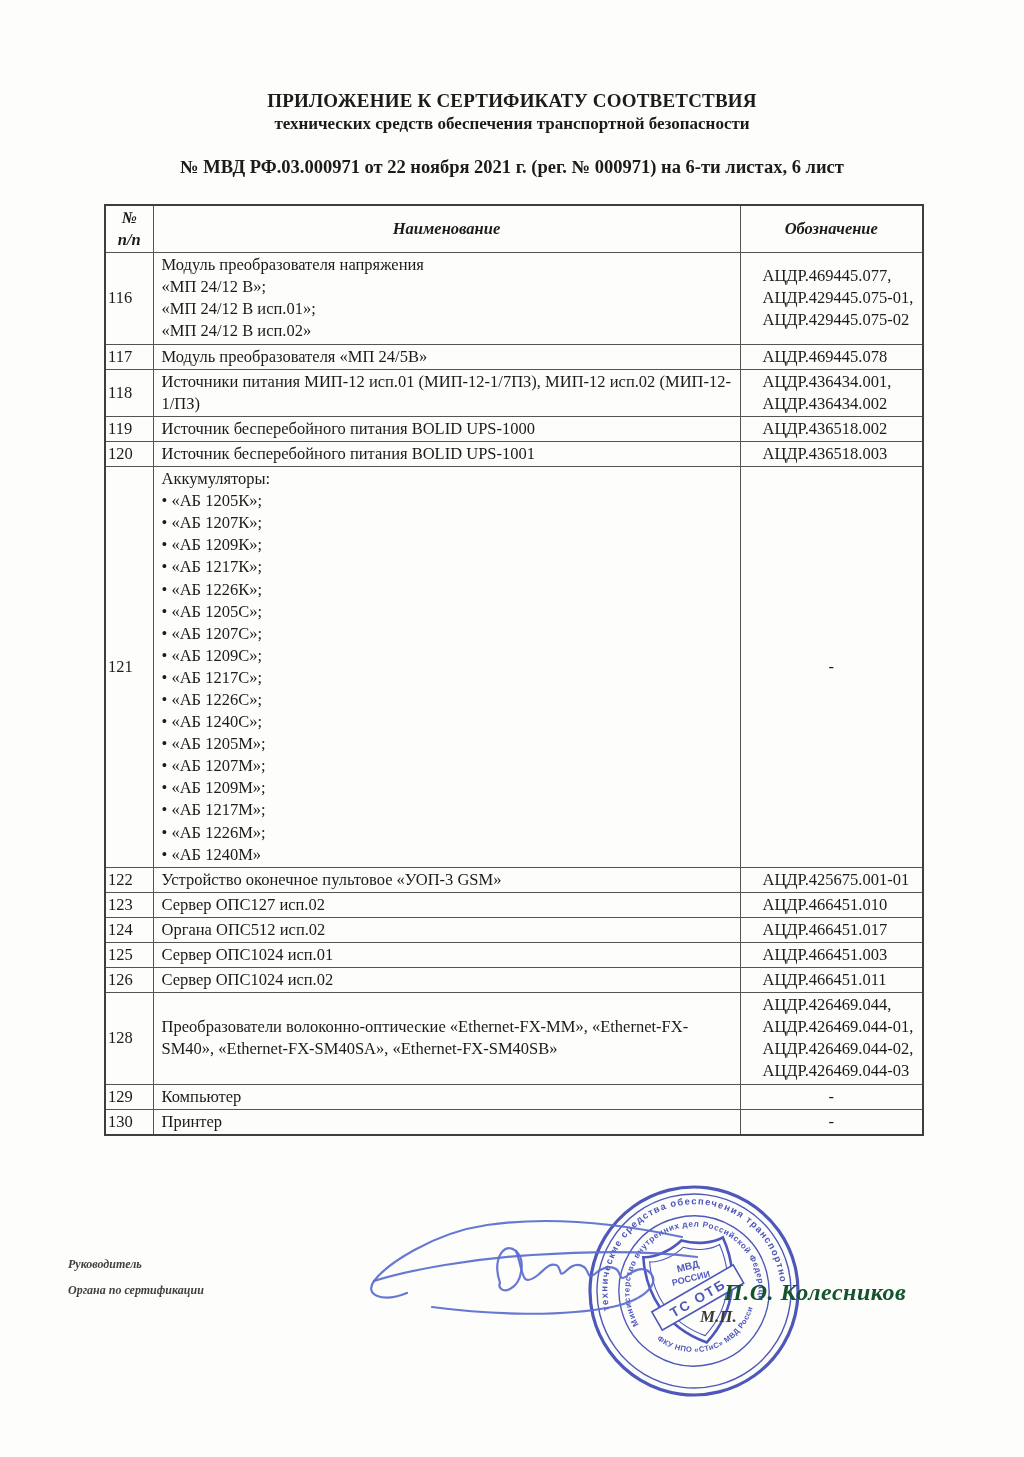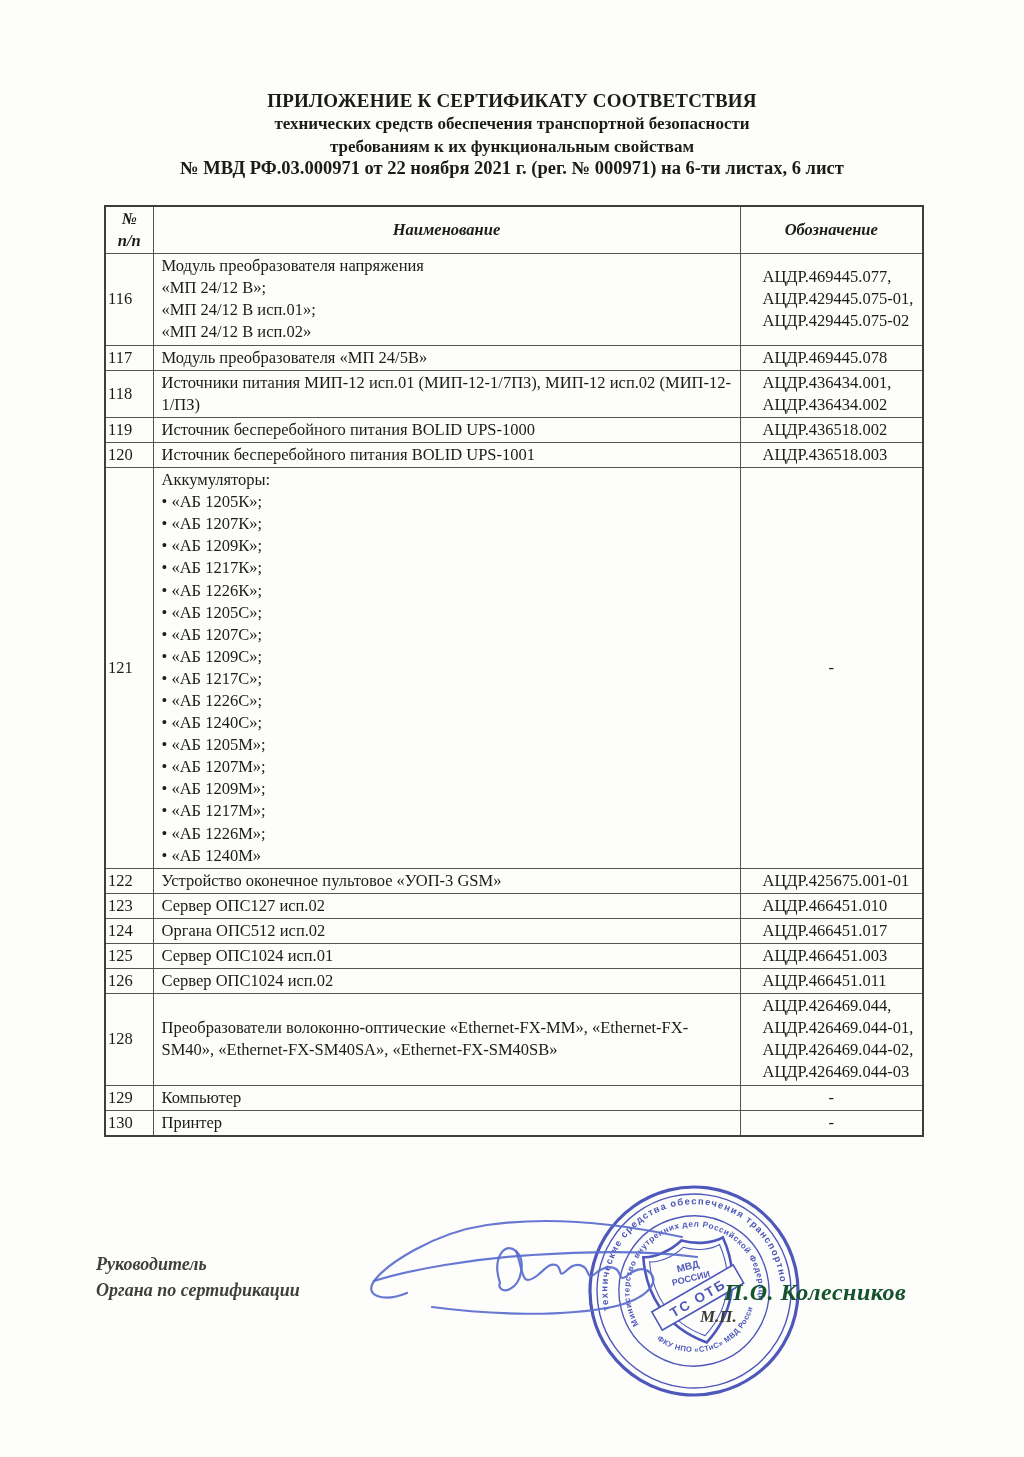--- a/index.html
+++ b/index.html
@@ -8,40 +8,40 @@
   }
   html,body{margin:0;padding:0;background:#ffffff;}
   .page{
     width:1024px;height:1457px;background:var(--paper);position:relative;
     font-family:"Liberation Serif","DejaVu Serif",serif;color:var(--ink);
     overflow:hidden;
   }
   .header{text-align:center;padding-top:90px;font-weight:bold;}
   .title1{font-size:19px;letter-spacing:.2px;margin-bottom:0;}
   .title2,.title3{font-size:17px;line-height:23px;}
-  .regline{font-size:18.5px;}
+  .regline{font-size:18.5px;margin-top:22px;}
 
   table.main{
     border-collapse:collapse;table-layout:fixed;
     margin:26px 0 0 104px;width:818px;border:2px solid var(--border-heavy);
   }
   col.c-num{width:48px;} col.c-name{width:587px;} col.c-des{width:183px;}
   th,td{
     border:1px solid var(--border);font-size:16.5px;line-height:22.1px;
     padding:1px 8px;vertical-align:middle;word-wrap:break-word;
   }
   th{font-style:italic;font-weight:bold;text-align:center;padding:1px 3px;}
   td.num{text-align:left;padding:1px 2px;}
   td.des{padding-left:22px;}
   td.des.center{text-align:center;padding-left:2px;padding-right:2px;}
 
   .footer{position:absolute;left:0;top:1167px;width:1024px;height:290px;}
   .role{
-    position:absolute;left:96px;top:84px;font-weight:bold;font-style:italic;
-    font-size:18px;line-height:26px;color:var(--muted-ink);
+    position:absolute;left:68px;top:84px;font-weight:bold;font-style:italic;
+    font-size:12px;line-height:26px;color:var(--muted-ink);
   }
   .stamp-wrap{position:absolute;left:584px;top:14px;width:220px;height:220px;
     transform:rotate(-14deg);opacity:.9;}
   .st-stroke{stroke:var(--stamp-blue);fill:none;}
   .st-fill{fill:var(--stamp-blue);stroke:none;font-weight:bold;
     font-family:"Liberation Sans","DejaVu Sans",sans-serif;}
   .sig-wrap{position:absolute;left:352px;top:44px;width:350px;height:115px;}
   .sig-path{stroke:var(--signature-blue);fill:none;stroke-width:2.2;
     stroke-linecap:round;stroke-linejoin:round;opacity:.92;}
   .sig-name{
@@ -54,21 +54,20 @@
   }
 </style>
 </head>
 <body>
 
 <div class="page">
 
   <div class="header">
     <div class="title1">ПРИЛОЖЕНИЕ К СЕРТИФИКАТУ СООТВЕТСТВИЯ</div>
     <div class="title2">технических средств обеспечения транспортной безопасности</div>
-    <div class="title3">требованиям к их функциональным свойствам</div>
     <div class="regline">№ МВД РФ.03.000971 от 22 ноября 2021 г. (рег. № 000971) на 6-ти листах, 6 лист</div>
   </div>
 
   <table class="main">
     <colgroup>
         <col class="c-num">
         <col class="c-name">
         <col class="c-des">
       </colgroup>
     <thead>

